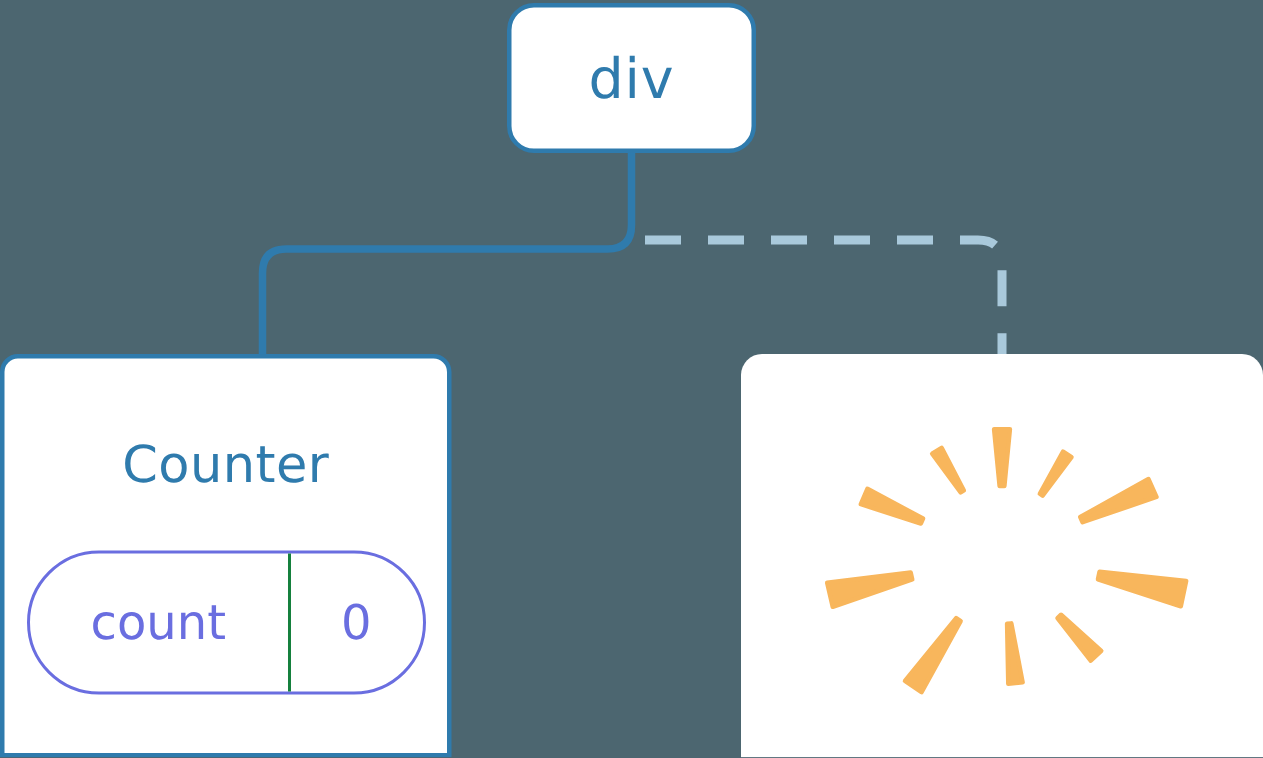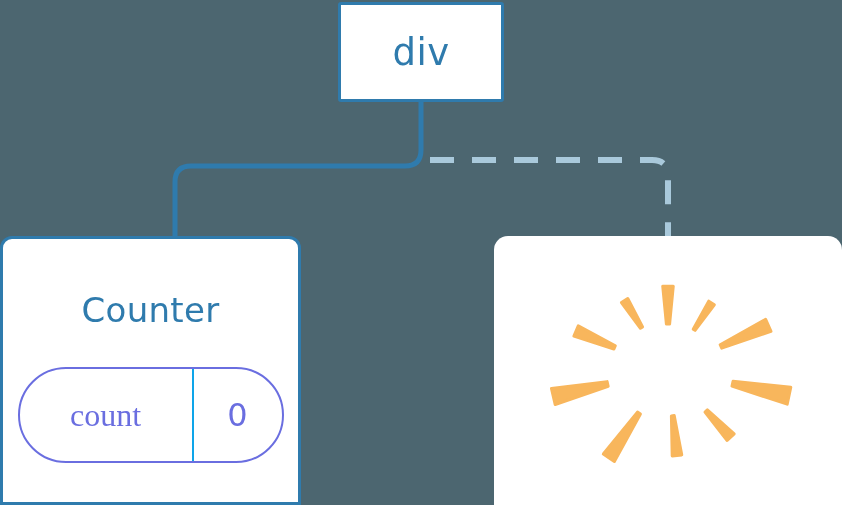--- a/index.html
+++ b/index.html
@@ -35,21 +35,21 @@
   .node.bordered {
     border: 3px solid #2f7bad;
   }
 
   
   #node-div {
     left: 338px;
     top: 2px;
     width: 166px;
     height: 100px;
-    border-radius: 3px;
+    border-radius: 18px;
     display: flex;
     align-items: center;
     justify-content: center;
   }
   #node-div .node-label {
     color: #2f7bad;
     font-size: 37px;
     line-height: 1;
     letter-spacing: 0.5px;
   }
@@ -92,22 +92,21 @@
   .state-pill .pill-val {
     display: flex;
     align-items: center;
     justify-content: center;
     color: #6a6ee0;
     font-size: 32px;
     line-height: 1;
   }
   .state-pill .pill-key {
     flex: 0 0 172px;
-    border-right: 2px solid #0ea5e9;
-    font-family: Liberation Serif, serif;
+    border-right: 2px solid #15803d;
   }
   .state-pill .pill-val {
     flex: 1 1 auto;
   }
 
   
   #node-highlight {
     left: 494px;
     top: 236px;
     width: 348px;

